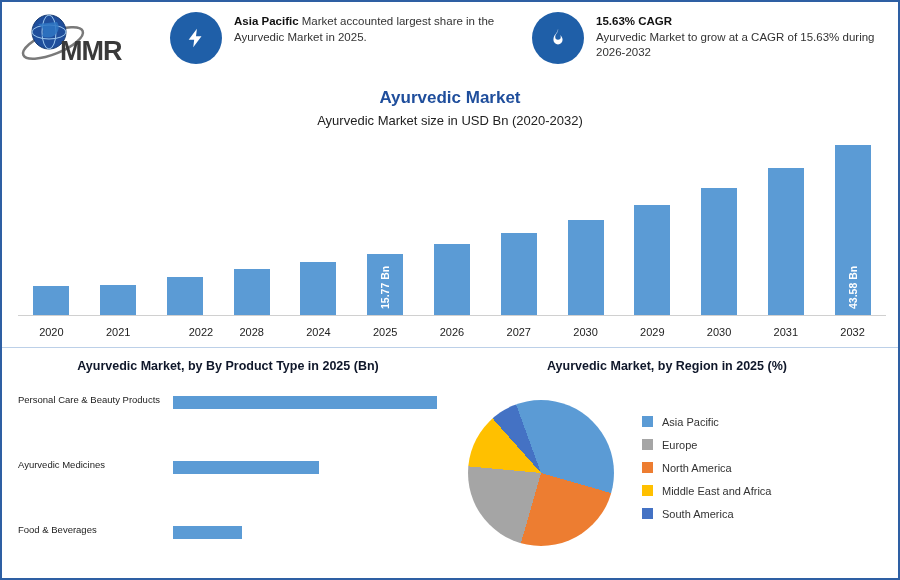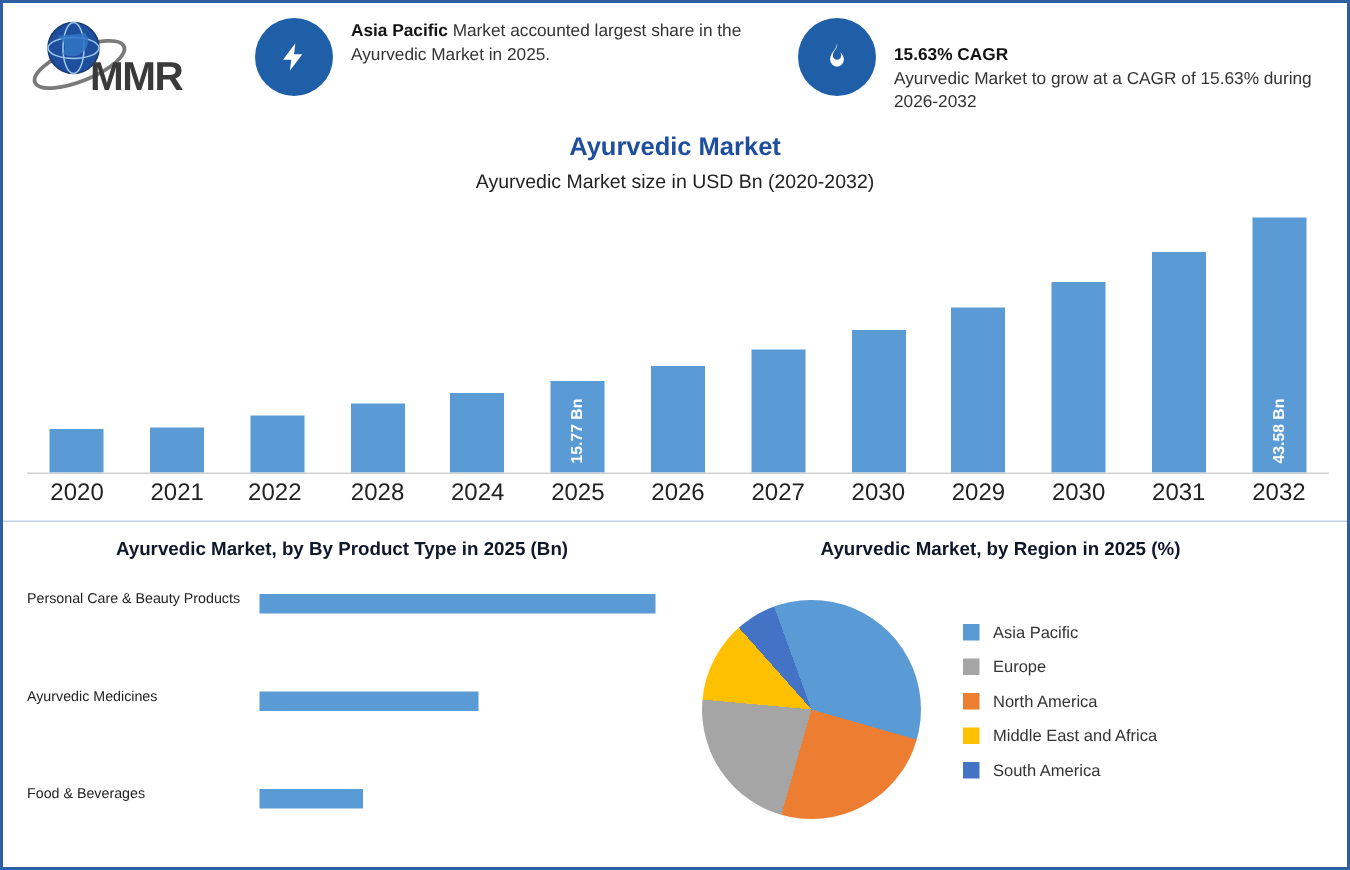--- a/index.html
+++ b/index.html
@@ -39,21 +39,21 @@
     color: #ffffff;
   }
   .callout .ctext {
     position: absolute; left: 64px; top: 2px;
     font-size: 11.5px; color: #333333; line-height: 1.35;
   }
   .callout .ctext b { color: #111111; }
   #callout1 { left: 168px; width: 350px; }
   #callout1 .ctext { width: 290px; }
   #callout2 { left: 530px; width: 355px; }
-  #callout2 .ctext { width: 290px; margin-top: 16px; }
+  #callout2 .ctext { width: 290px; }
 
   
   .main-title {
     position: absolute; top: 86px; left: 0; right: 0;
     text-align: center; font-size: 17px; font-weight: bold; color: #1f4e9c;
   }
   .sub-title {
     position: absolute; top: 111px; left: 0; right: 0;
     text-align: center; font-size: 13px; font-weight: normal; color: #222222;
   }
@@ -79,21 +79,21 @@
     transform: rotate(180deg);
     display: flex; align-items: center; justify-content: flex-start;
     height: 86px;
   }
   .axis-line {
     position: absolute; left: 0; right: 0; bottom: 25px; height: 1px;
     background: #d0d0d0;
   }
   .tick {
     position: absolute; bottom: 3px; width: 46px; text-align: center;
-    font-size: 16px; color: #222222;
+    font-size: 11px; color: #222222;
   }
 
   
   .divider {
     position: absolute; left: 0; right: 0; top: 345px; height: 1px;
     background: #bcd0e8;
   }
 
   
   .sec-title {
@@ -219,21 +219,21 @@
         </div>
         <div class="bar-col" style="left: 816.615px;">
           <div class="bar" style="height: 170px; background: rgb(91, 155, 213);"></div>
           <div class="bar-label">43.58 Bn</div>
         </div>
       </div>
     <div class="axis-line"></div>
     <div id="ticks-container">
         <div class="tick" style="left: 10.3846px;">2020</div>
         <div class="tick" style="left: 77.1538px;">2021</div>
-        <div class="tick" style="left: 137px; text-align: right;">2022</div>
+        <div class="tick" style="left: 160px;">2022</div>
         <div class="tick" style="left: 210.692px;">2028</div>
         <div class="tick" style="left: 277.462px;">2024</div>
         <div class="tick" style="left: 344.231px;">2025</div>
         <div class="tick" style="left: 411px;">2026</div>
         <div class="tick" style="left: 477.769px;">2027</div>
         <div class="tick" style="left: 544.538px;">2030</div>
         <div class="tick" style="left: 611.308px;">2029</div>
         <div class="tick" style="left: 678.077px;">2030</div>
         <div class="tick" style="left: 744.846px;">2031</div>
         <div class="tick" style="left: 811.615px;">2032</div>

